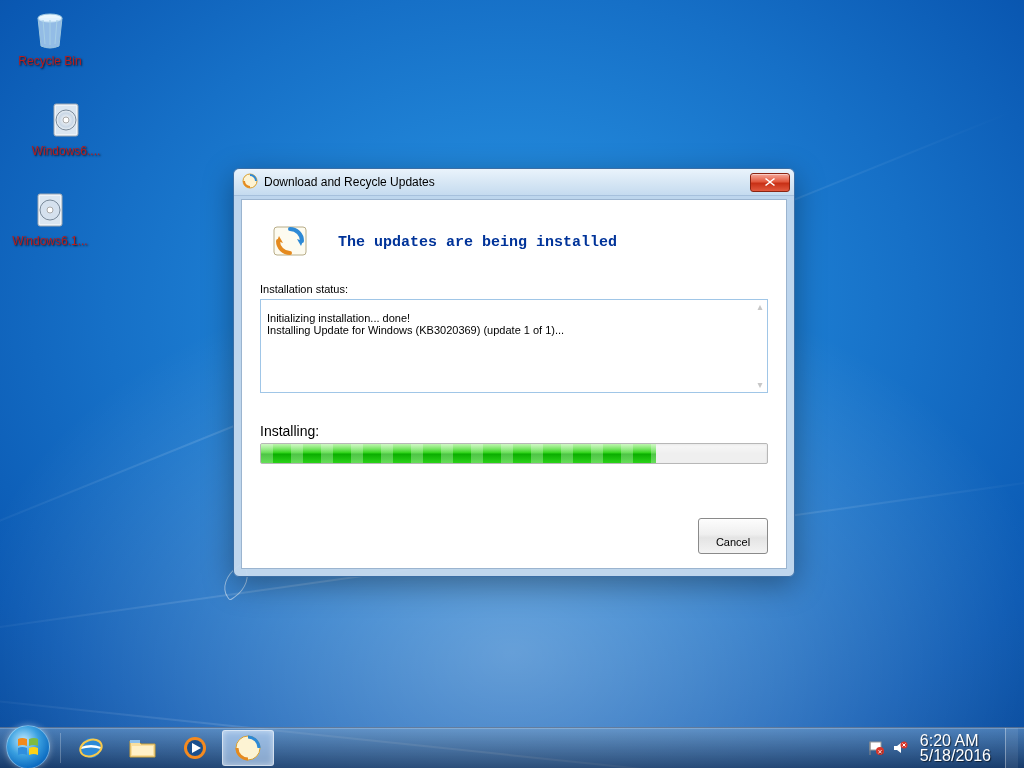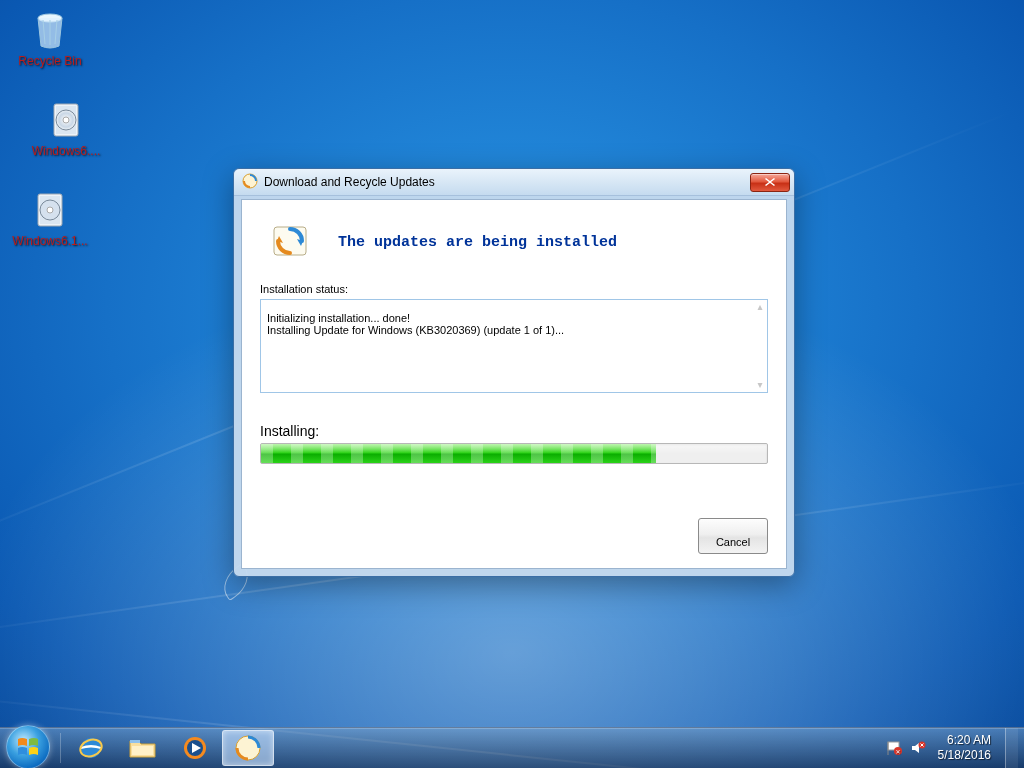--- a/index.html
+++ b/index.html
@@ -42,21 +42,21 @@
   .start-orb {
     width:42px; height:42px; margin:-3px 6px 0 6px; border-radius:50%;
     background:radial-gradient(circle at 40% 35%, #bfe9ff 0%, #3aa0e0 40%, #0b6ac0 75%, #054a95 100%);
     border:1px solid rgba(255,255,255,0.4); position:relative; box-shadow:0 0 6px rgba(255,255,255,0.4);
   }
   .start-orb svg { position:absolute; left:50%; top:50%; transform:translate(-50%,-50%); }
   .tb-divider { width:1px; height:30px; background:rgba(255,255,255,0.25); margin:0 4px; }
   .tb-item { width:50px; height:34px; margin:0 1px; border-radius:3px; display:flex; align-items:center; justify-content:center; }
   .tb-item.active { background:rgba(200,225,255,0.6); border:1px solid rgba(255,255,255,0.6); box-shadow:inset 0 0 6px rgba(255,255,255,0.5); }
   .tray { margin-left:auto; display:flex; align-items:center; height:100%; padding:0 6px 0 10px; color:#fff; font-size:12px; text-shadow:1px 1px 1px rgba(0,0,0,.6);}
-  .tray .clock { text-align:right; padding:0 8px; line-height:15px; font-size:12px; }
+  .tray .clock { text-align:left; padding:0 8px; line-height:15px; font-size:16px; }
   .tray .tic { margin:0 4px; display:flex; align-items:center; }
   .show-desk { width:12px; height:100%; border-left:1px solid rgba(255,255,255,0.35); margin-left:6px; background:rgba(255,255,255,0.08);}
   
   
   .win {
     position:absolute; left:233px; top:168px; width:560px; height:407px;
     background:rgba(198,218,238,0.95); border:1px solid #3b6ea5; border-radius:6px;
     box-shadow:0 8px 30px rgba(0,0,0,0.35);
   }
   .titlebar {

